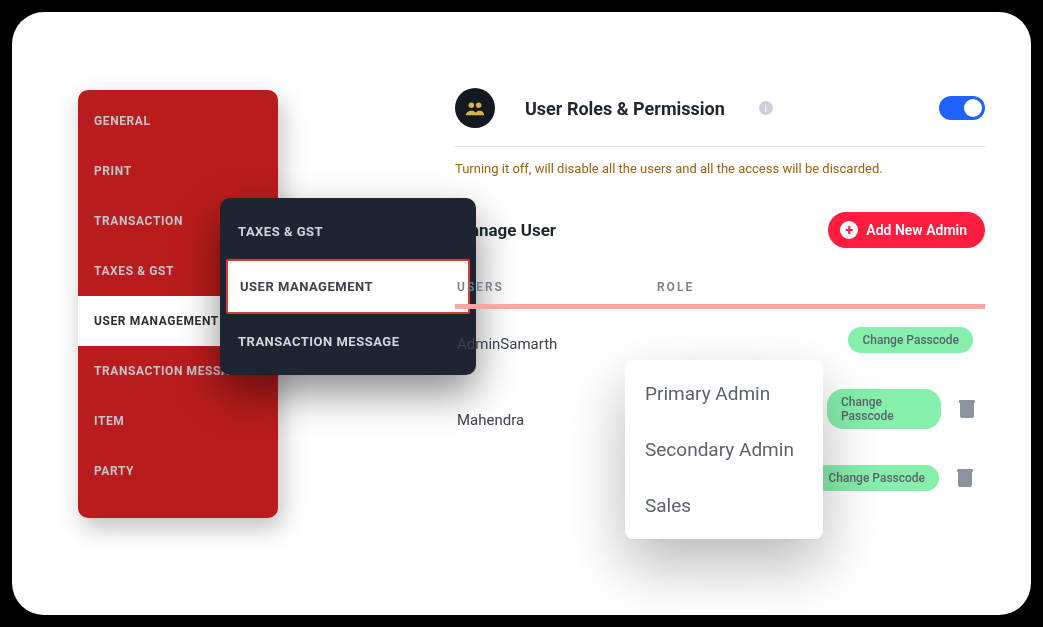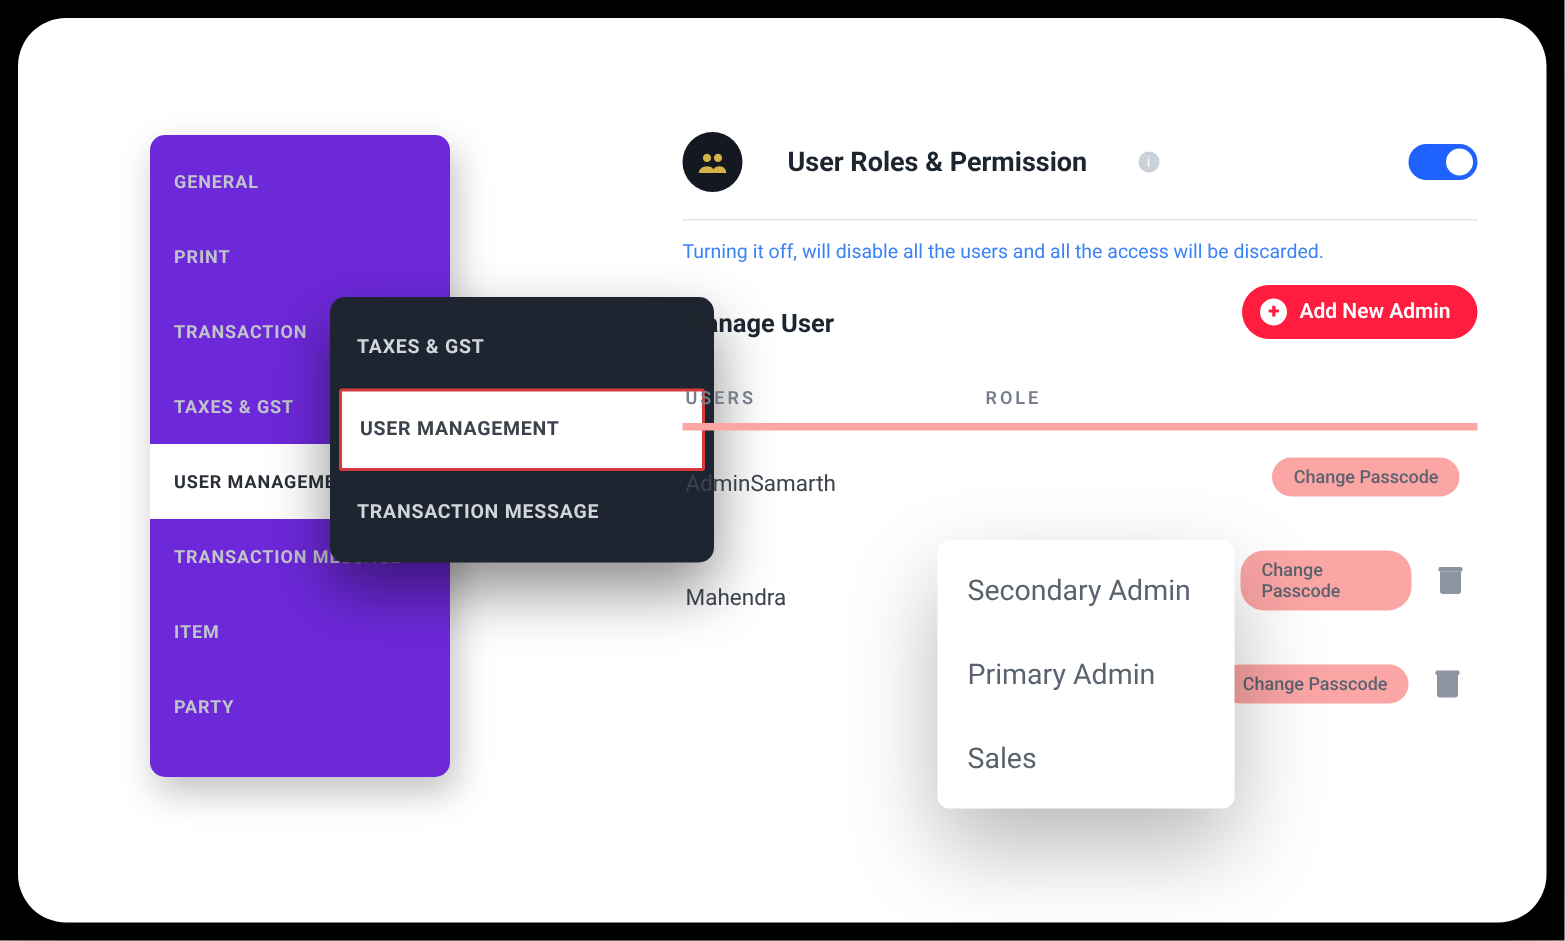--- a/index.html
+++ b/index.html
@@ -1,50 +1,50 @@
 <!DOCTYPE html>
 <html><head>
 <meta charset="utf-8">
 <style>
   *{box-sizing:border-box;margin:0;padding:0;font-family:-apple-system,BlinkMacSystemFont,"Segoe UI",Roboto,Arial,sans-serif}
   body{background:#000;width:1043px;height:627px;overflow:hidden}
   .card{position:absolute;inset:12px;border-radius:32px;background:#fff;box-shadow:0 10px 30px rgba(0,0,0,.4)}
   .inner{position:absolute;inset:28px;}
 
   
-  .sidebar{position:absolute;top:50px;left:60px;width:200px;background:#6d28d9;border-radius:10px;padding:6px 0 22px 0;box-shadow:4px 10px 24px rgba(0,0,0,.25)}
+  .sidebar{position:absolute;top:50px;left:38px;width:200px;background:#b91c1c;border-radius:10px;padding:6px 0 22px 0;box-shadow:4px 10px 24px rgba(0,0,0,.25)}
   .sidebar .item{font-size:12px;font-weight:700;letter-spacing:.6px;color:#c0c5cc;padding:18px 16px}
   .sidebar .item.active{background:#fff;color:#2b3038}
 
   
   .popover{position:absolute;top:158px;left:180px;width:256px;border-radius:10px;background:#1f2530;box-shadow:0 18px 40px rgba(0,0,0,.45);overflow:hidden;padding:6px 0}
   .popover .mitem{font-size:13px;font-weight:700;letter-spacing:.5px;color:#d0d6de;padding:20px 18px}
   .popover .mitem.sel{background:#fff;color:#3c424b;border:2px solid #d63a3a;margin:0 6px;border-radius:2px;padding:18px 12px}
 
   
   .panel{position:absolute;top:48px;right:18px;left:415px}
   .p-head{display:flex;align-items:center;gap:30px}
   .p-icon{width:40px;height:40px;border-radius:50%;background:#141820;display:flex;align-items:center;justify-content:center}
   .p-title{font-size:18px;font-weight:700;color:#1d252e}
   .p-info{width:14px;height:14px;border-radius:50%;background:#cbd1d8;color:#fff;font-size:10px;display:inline-flex;align-items:center;justify-content:center;margin-left:4px}
   .toggle{margin-left:auto;width:46px;height:24px;border-radius:14px;background:#1f62ff;position:relative}
   .toggle::after{content:"";position:absolute;right:3px;top:3px;width:18px;height:18px;border-radius:50%;background:#fff}
   .p-rule{height:1px;background:#e2e5ea;margin:18px 0 14px 0}
-  .p-sub{font-size:13px;color:#3b82f6;margin-bottom:14px}
+  .p-sub{font-size:13px;color:#a16207;margin-bottom:36px}
 
-  .mu-head{display:flex;align-items:flex-end}
+  .mu-head{display:flex;align-items:center}
   .mu-title{font-size:17px;font-weight:700;color:#1d252e}
   .add-btn{margin-left:auto;background:#ff1c3f;color:#fff;border-radius:22px;padding:9px 18px 9px 12px;display:flex;align-items:center;gap:8px;font-size:14px;font-weight:600}
   .add-btn .plus{width:18px;height:18px;border-radius:50%;background:#fff;color:#ff1c3f;display:flex;align-items:center;justify-content:center;font-size:14px;font-weight:900}
 
   .tbl{margin-top:22px}
   .thead{display:flex;color:#757e8a;font-size:12px;letter-spacing:2px;font-weight:600;padding:10px 2px;border-bottom:5px solid #fca5a5}
   .c-user{width:200px}.c-role{width:170px}.c-act{flex:1}
   .trow{display:flex;align-items:flex-end;padding:18px 2px;color:#3b424c;font-size:15px}
-  .chip{background:#fca5a5;color:#5b636e;border-radius:16px;padding:6px 14px;font-size:12px;font-weight:500;display:inline-block}
+  .chip{background:#86efac;color:#5b636e;border-radius:16px;padding:6px 14px;font-size:12px;font-weight:500;display:inline-block}
   .c-act{display:flex;align-items:center;gap:18px;justify-content:flex-end;padding-right:10px}
   .trash{width:16px;height:18px;display:inline-block;position:relative}
   .trash::before{content:"";position:absolute;top:3px;left:1px;width:14px;height:15px;background:#8c949f;border-radius:0 0 2px 2px}
   .trash::after{content:"";position:absolute;top:0;left:0;width:16px;height:3px;background:#8c949f;border-radius:1px}
   .sync{width:14px;height:14px;display:inline-block;border:2px solid #19a862;border-left-color:transparent;border-radius:50%;margin-left:8px;position:relative;vertical-align:-2px}
 
   
   .role-pop{position:absolute;top:320px;left:585px;width:198px;background:#fff;border-radius:8px;box-shadow:0 26px 60px rgba(0,0,0,.28);padding:6px 0}
   .role-pop .opt{font-size:19px;color:#5b636e;padding:16px 20px;line-height:1.25}
   .ghost-role{color:#c5c9cf;font-size:12px}
@@ -125,19 +125,19 @@
         <span class="c-role"><span class="ghost-role"></span></span>
         <span class="c-act">
           <span class="chip">Change Passcode</span>
           <span class="trash"></span>
         </span>
       </div>
     </div>
   </div>
 
   <div class="role-pop">
+    <div class="opt">Primary Admin</div>
     <div class="opt">Secondary Admin</div>
-    <div class="opt">Primary Admin</div>
     <div class="opt">Sales</div>
   </div>
 
  </div>
 </div>
 
 </body></html>

